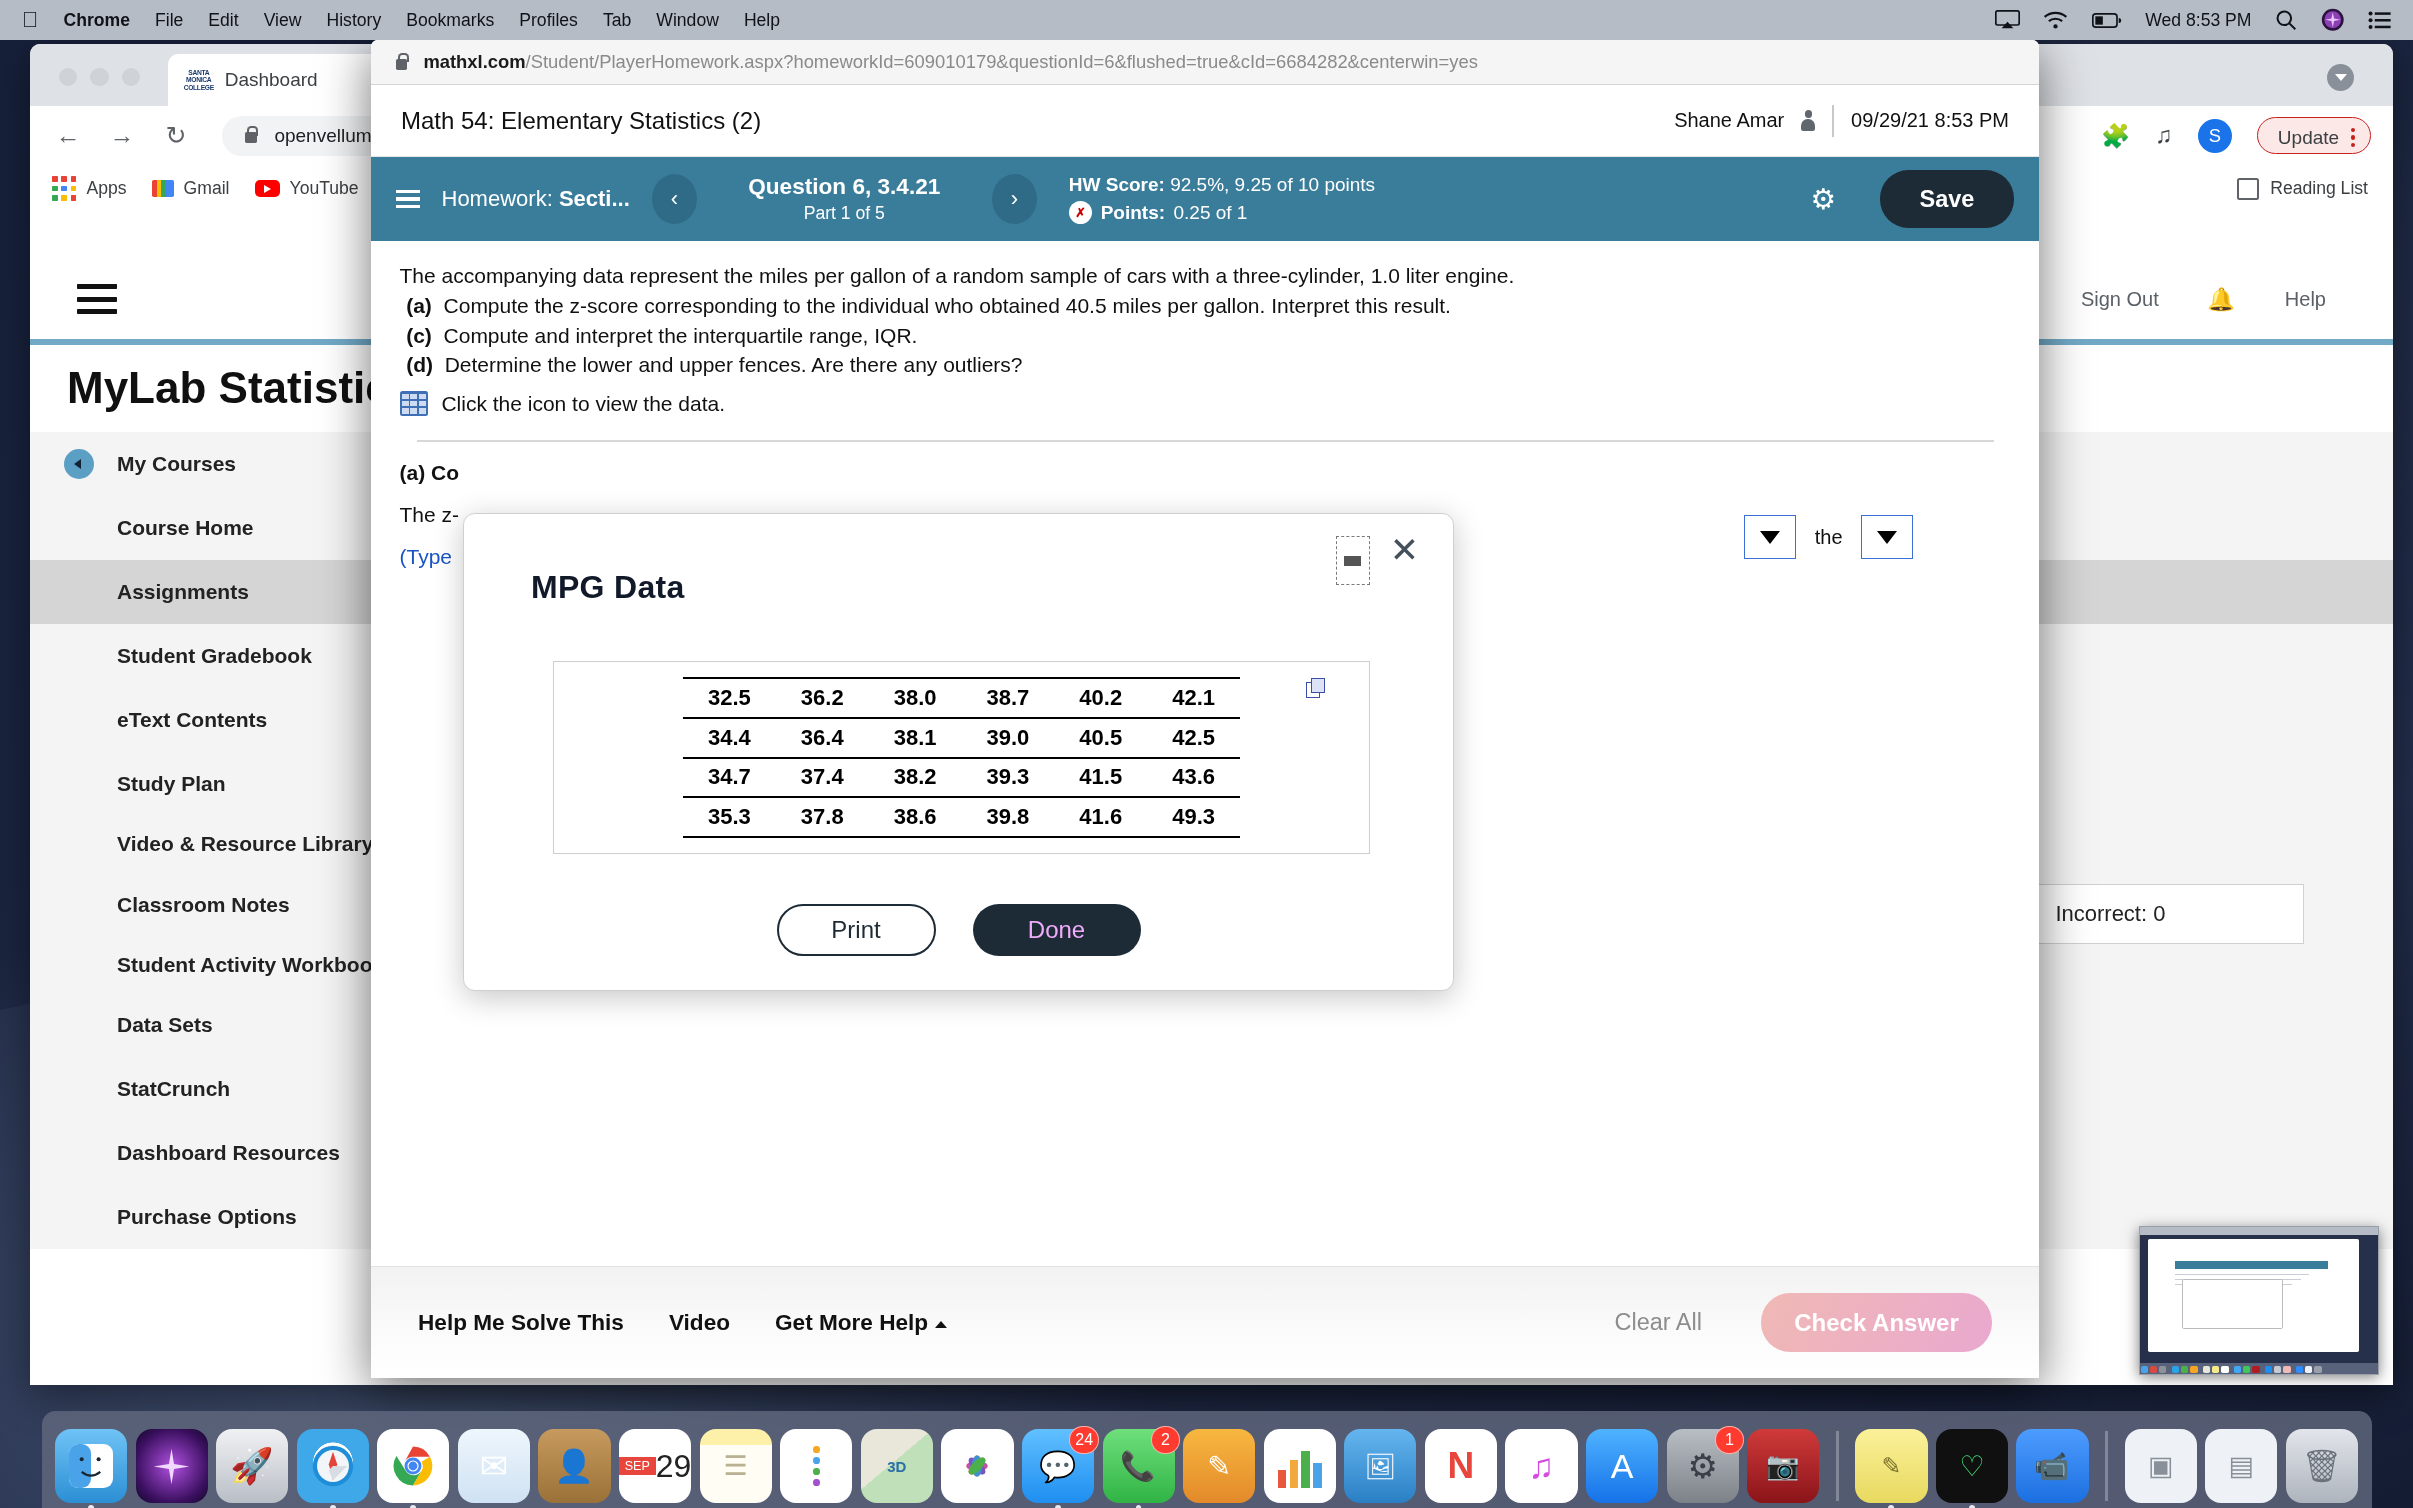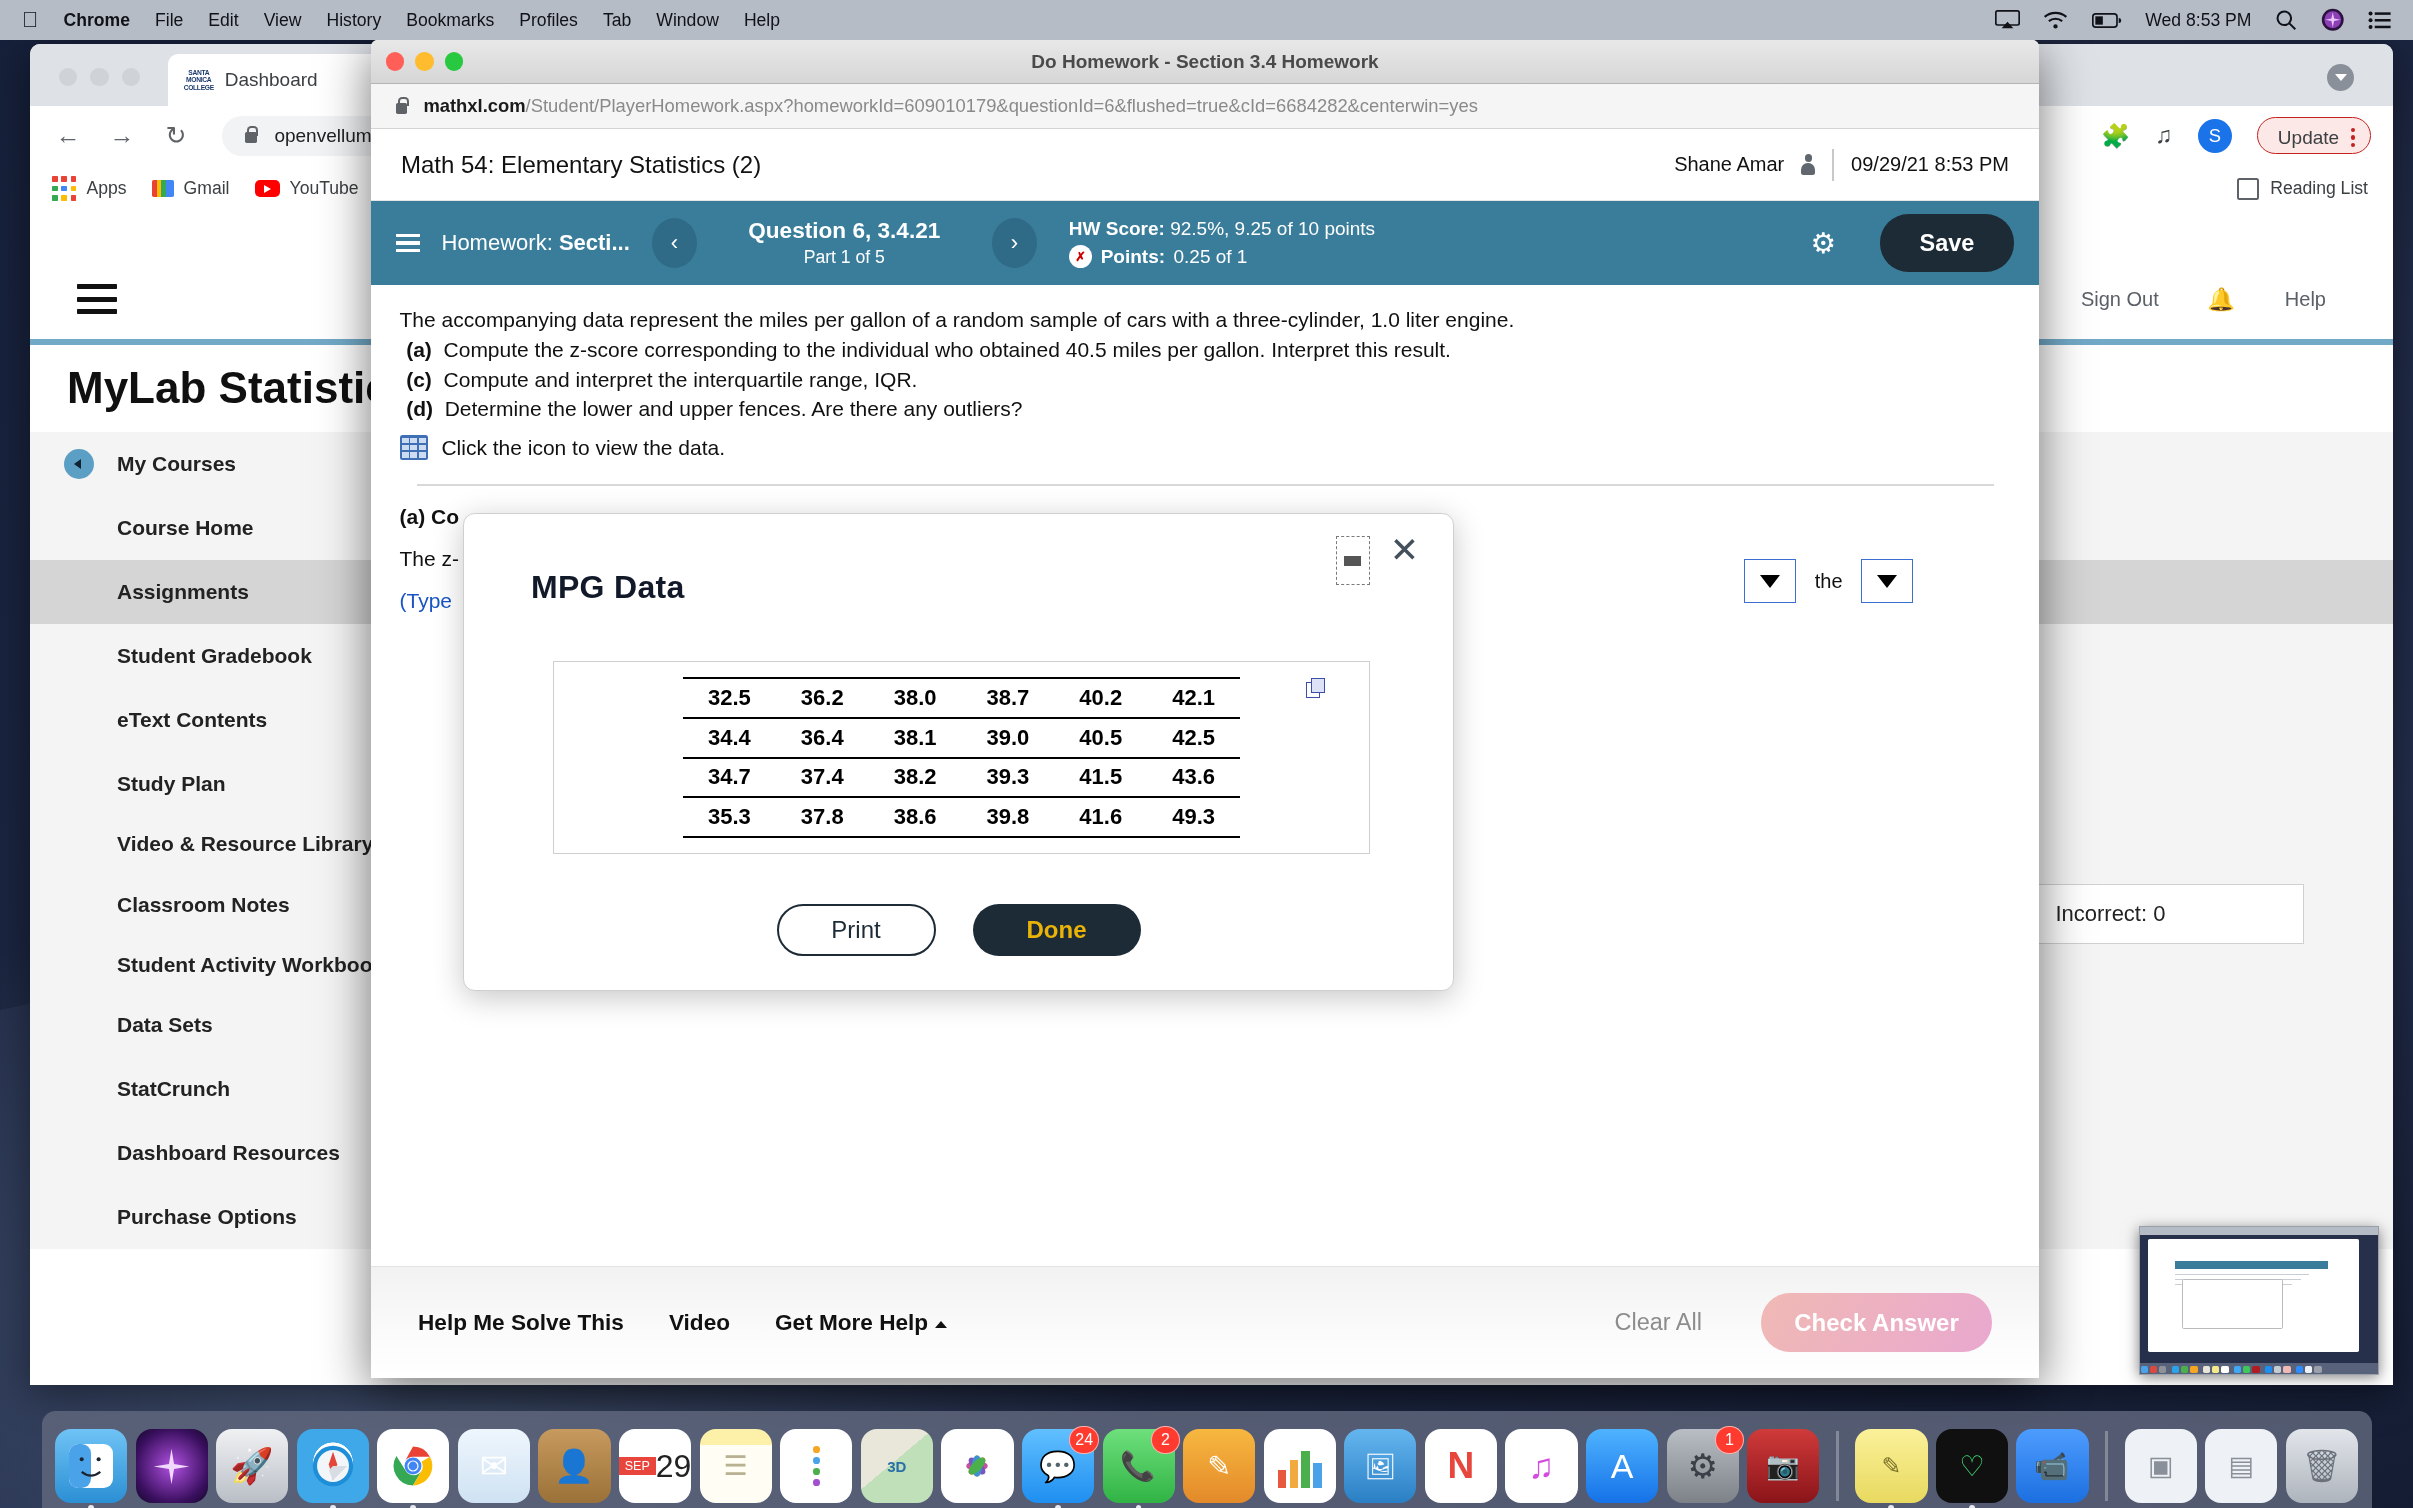--- a/index.html
+++ b/index.html
@@ -237,21 +237,21 @@
   .table-wrap { margin: 55px 0 0 89px; width: 817px; border:1.7px solid #cfcfcf; padding: 15px 0; }
   table.mpg { border-collapse: collapse; margin: 0 auto; }
   table.mpg td { font-size: 22px; color:#000; text-align:center; padding: 5.9px 25px; font-weight:600; }
   table.mpg tr { border-bottom: 2.5px solid #000; }
   table.mpg tr:first-child { border-top: 2.5px solid #000; }
   .copy-ico { position:absolute; left: 842px; top: 164px; width:18.4px; height:18.4px; }
   .copy-ico::before{content:"";position:absolute;left:0;top:4.2px;width:11.7px;height:13.4px;border:1.7px solid #3b4fa8;background:#fff;}
   .copy-ico::after{content:"";position:absolute;left:5px;top:0;width:11.7px;height:13.4px;border:1.7px solid #3b4fa8;background:#dde2f7;}
   .modal-btns { display:flex; justify-content:center; gap: 37px; margin-top: 50px; }
   .btn-print { width: 159px; height: 52px; border: 2.5px solid #1d2b36; border-radius: 26px; background:#fff; color:#1d2b36; font-size: 24px; display:flex; align-items:center; justify-content:center; }
-  .btn-done { width: 168px; height: 52px; border-radius: 26px; background:#1d2b36; color:#eab308; font-size: 24px; display:flex; align-items:center; justify-content:center;font-weight:bold; }
+  .btn-done { width: 168px; height: 52px; border-radius: 26px; background:#1d2b36; color:#f0abfc; font-size: 24px; display:flex; align-items:center; justify-content:center; }
 
   
   .thumb {
     position:absolute; left: 2139px; top: 1226px; width: 240px; height: 149px;
     background:#fff; border: 0.8px solid #9aa0aa; box-shadow: 0 3.4px 13.4px rgba(0,0,0,.5);
     overflow:hidden;
   }
   .thumb .t-menubar { height: 7.5px; background:#b6bcc6; }
   .thumb .t-body { position:relative; height: 142px; background:#26304a; }
   .thumb .t-win { position:absolute; left: 8.4px; top: 4.2px; width: 211px; height: 113px; background:#fff; border-radius:1.7px; }
@@ -453,28 +453,20 @@
         <div class="nav-item"><span>Dashboard Resources</span></div>
         <div class="nav-item"><span>Purchase Options</span></div>
       </div>
     </div>
 
     <div class="bg-score-box">Incorrect: 0</div>
   </div>
 
   <div class="popup-win">
 
-    <div class="popup-titlebar">
-      <div class="popup-traffic">
-        <span class="dotr"></span>
-        <span class="doty"></span>
-        <span class="dotg"></span>
-      </div>
-      <div class="popup-title">Do Homework - Section 3.4 Homework</div>
-    </div>
 
     <div class="popup-urlbar">
       <span class="lockico"></span>
       <span class="popup-url"><b>mathxl.com</b><span>/Student/PlayerHomework.aspx?homeworkId=609010179&amp;questionId=6&amp;flushed=true&amp;cId=6684282&amp;centerwin=yes</span></span>
     </div>
 
     <div class="mx-header">
       <span class="mx-course">Math 54: Elementary Statistics (2)</span>
       <span class="mx-user">
         <span>Shane Amar</span>

